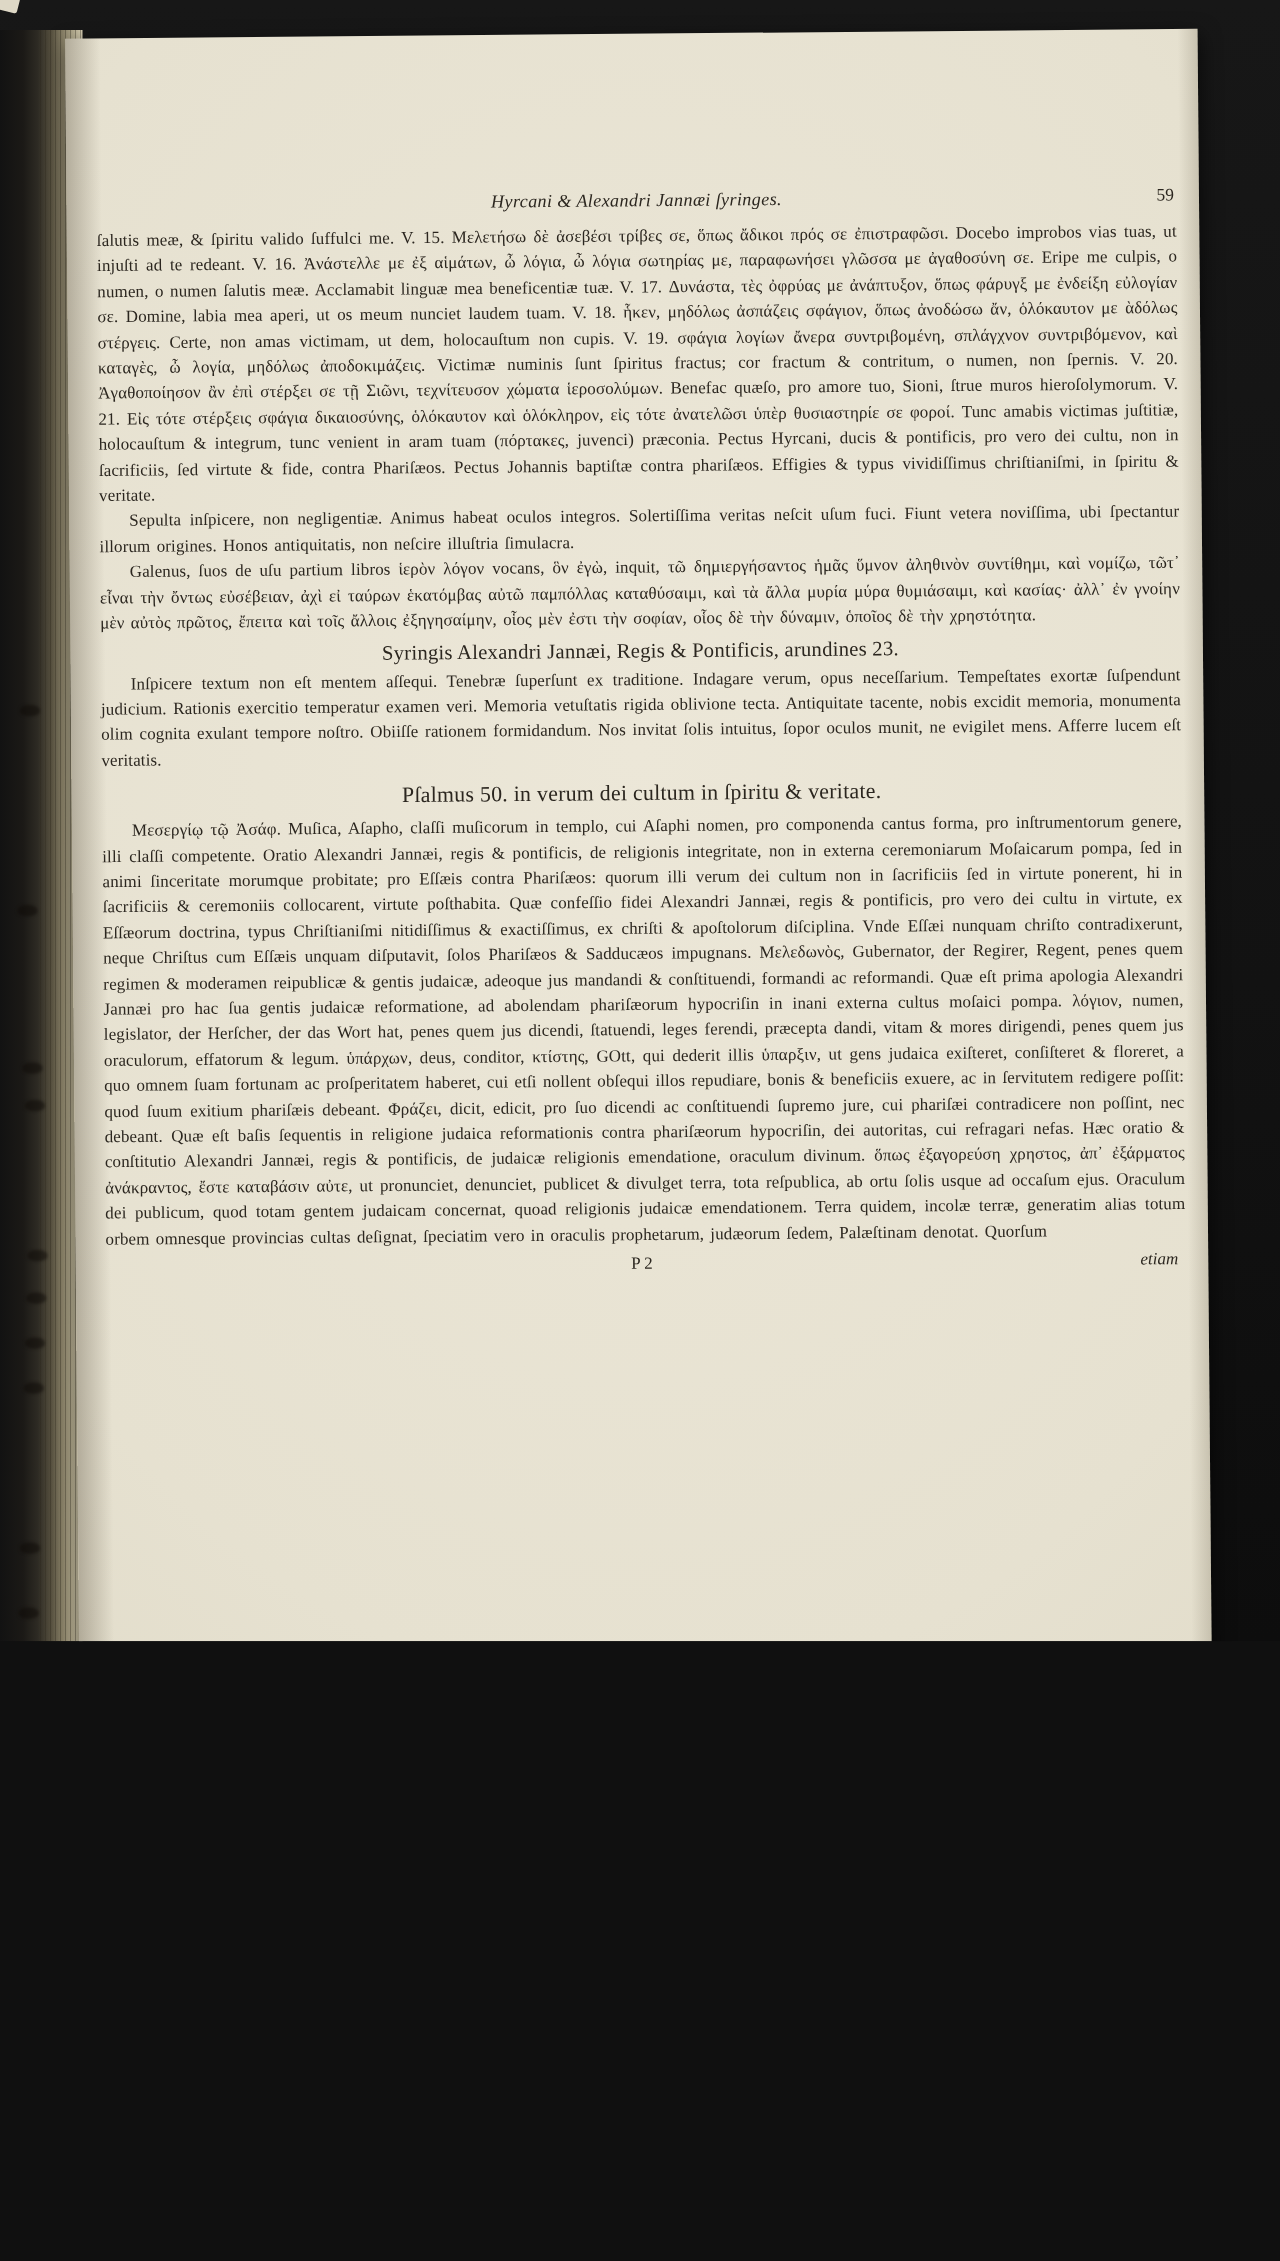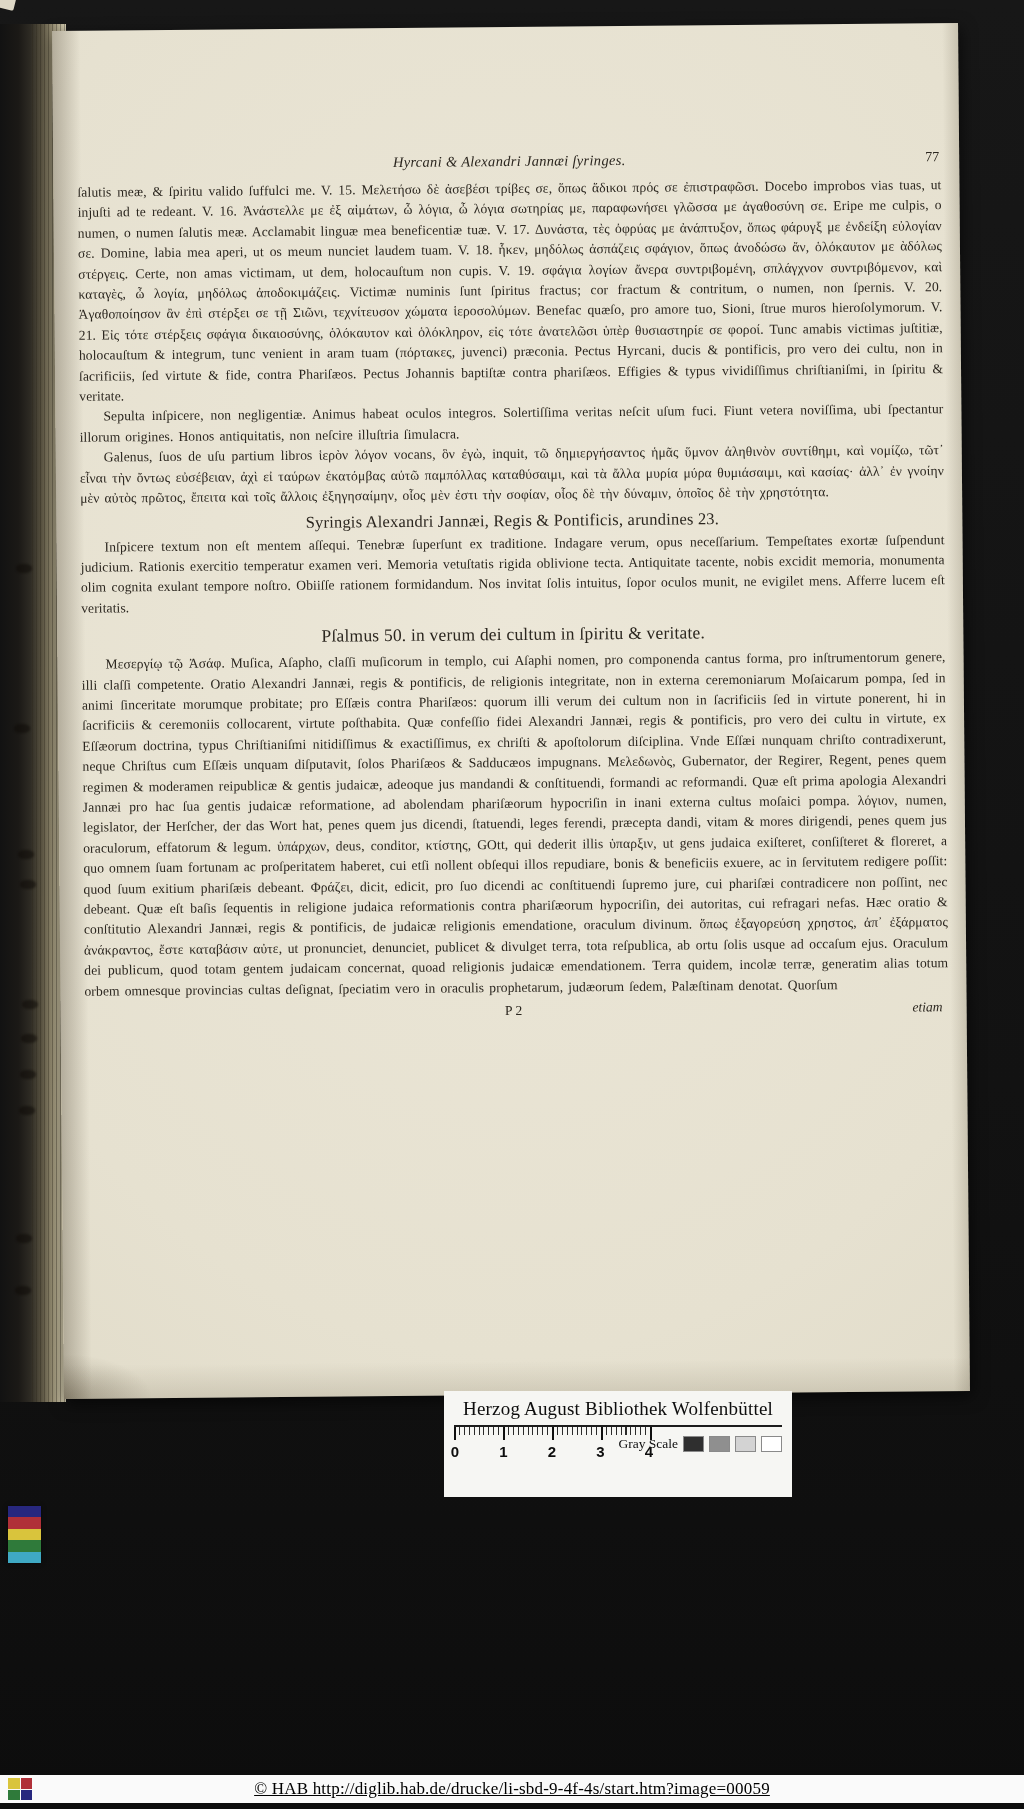--- a/index.html
+++ b/index.html
@@ -1,16 +1,16 @@
 <!DOCTYPE html>
 <html><head>
 <meta charset="utf-8">
 <style>
   html,body{margin:0;padding:0;background:#101010;}
-  .canvas{position:relative;width:1024px;height:1809px;overflow:hidden;
+  .canvas{position:relative;width:1024px;height:1313px;overflow:hidden;
     background:linear-gradient(180deg,#171717 0%,#121212 60%,#0d0d0d 100%);
     font-family:"Liberation Serif","DejaVu Serif",serif;}
 
   
   .book-edge{position:absolute;left:0;top:24px;width:66px;height:1378px;
     background:linear-gradient(90deg,#121212 0%,#1b1916 28%,#2e2b24 46%,#554f3e 62%,#877f66 76%,#b0a88c 88%,#cdc5a9 97%,#d7cfb4 100%);}
   .edge-lines{position:absolute;right:0;top:0;width:34px;height:100%;
     background:repeating-linear-gradient(90deg,rgba(45,40,28,.55) 0 1px,rgba(0,0,0,0) 1px 4px);opacity:.65;}
   .smudge{position:absolute;width:16px;height:9px;background:rgba(14,11,7,.55);
     border-radius:45%;filter:blur(1.3px);}
@@ -100,21 +100,21 @@
     <div class="smudge" style="left:16px;top:1210px;"></div>
     <div class="smudge" style="left:15px;top:1262px;"></div>
   </div>
 
   <div class="page">
     <div class="page-curl"></div>
     <div class="page-inner">
 
       <div class="running-head">
         <span class="rh-title">Hyrcani &amp; Alexandri Jannæi ſyringes.</span>
-        <span class="rh-num">77</span>
+        <span class="rh-num">59</span>
       </div>
 
       <p class="body-text no-indent">ſalutis meæ, &amp; ſpiritu valido ſuffulci me. V. 15. Μελετήσω δὲ ἀσεβέσι τρίβες σε, ὅπως ἄδικοι πρός σε ἐπιστραφῶσι. Docebo improbos vias tuas, ut injuſti ad te redeant. V. 16. Ἀνάστελλε με ἐξ αἱμάτων, ὦ λόγια, ὦ λόγια σωτηρίας με, παραφωνήσει γλῶσσα με ἀγαθοσύνη σε. Eripe me culpis, o numen, o numen ſalutis meæ. Acclamabit linguæ mea beneficentiæ tuæ. V. 17. Δυνάστα, τὲς ὀφρύας με ἀνάπτυξον, ὅπως φάρυγξ με ἐνδείξη εὐλογίαν σε. Domine, labia mea aperi, ut os meum nunciet laudem tuam. V. 18. ἧκεν, μηδόλως ἀσπάζεις σφάγιον, ὅπως ἀνοδώσω ἄν, ὁλόκαυτον με ὰδόλως στέργεις. Certe, non amas victimam, ut dem, holocauſtum non cupis. V. 19. σφάγια λογίων ἄνερα συντριβομένη, σπλάγχνον συντριβόμενον, καὶ καταγὲς, ὦ λογία, μηδόλως ἀποδοκιμάζεις. Victimæ numinis ſunt ſpiritus fractus; cor fractum &amp; contritum, o numen, non ſpernis. V. 20. Ἀγαθοποίησον ἂν ἐπὶ στέρξει σε τῇ Σιῶνι, τεχνίτευσον χώματα ἱεροσολύμων. Benefac quæſo, pro amore tuo, Sioni, ſtrue muros hieroſolymorum. V. 21. Εἰς τότε στέρξεις σφάγια δικαιοσύνης, ὁλόκαυτον καὶ ὁλόκληρον, εἰς τότε ἀνατελῶσι ὑπὲρ θυσιαστηρίε σε φοροί. Tunc amabis victimas juſtitiæ, holocauſtum &amp; integrum, tunc venient in aram tuam (πόρτακες, juvenci) præconia. Pectus Hyrcani, ducis &amp; pontificis, pro vero dei cultu, non in ſacrificiis, ſed virtute &amp; fide, contra Phariſæos. Pectus Johannis baptiſtæ contra phariſæos. Effigies &amp; typus vividiſſimus chriſtianiſmi, in ſpiritu &amp; veritate.</p>
       <p class="body-text">Sepulta inſpicere, non negligentiæ. Animus habeat oculos integros. Solertiſſima veritas neſcit uſum fuci. Fiunt vetera noviſſima, ubi ſpectantur illorum origines. Honos antiquitatis, non neſcire illuſtria ſimulacra.</p>
       <p class="body-text">Galenus, ſuos de uſu partium libros ἱερὸν λόγον vocans, ὃν ἐγὼ, inquit, τῶ δημιεργήσαντος ἡμᾶς ὕμνον ἀληθινὸν συντίθημι, καὶ νομίζω, τῶτ᾽ εἶναι τὴν ὄντως εὐσέβειαν, ἀχὶ εἰ ταύρων ἑκατόμβας αὐτῶ παμπόλλας καταθύσαιμι, καὶ τὰ ἄλλα μυρία μύρα θυμιάσαιμι, καὶ κασίας· ἀλλ᾽ ἐν γνοίην μὲν αὐτὸς πρῶτος, ἔπειτα καὶ τοῖς ἄλλοις ἐξηγησαίμην, οἷος μὲν ἐστι τὴν σοφίαν, οἷος δὲ τὴν δύναμιν, ὁποῖος δὲ τὴν χρηστότητα.</p>
 
       <div class="sec-heading">Syringis Alexandri Jannæi, Regis &amp; Pontificis, arundines 23.</div>
 
       <p class="body-text">Inſpicere textum non eſt mentem aſſequi. Tenebræ ſuperſunt ex traditione. Indagare verum, opus neceſſarium. Tempeſtates exortæ ſuſpendunt judicium. Rationis exercitio temperatur examen veri. Memoria vetuſtatis rigida oblivione tecta. Antiquitate tacente, nobis excidit memoria, monumenta olim cognita exulant tempore noſtro. Obiiſſe rationem formidandum. Nos invitat ſolis intuitus, ſopor oculos munit, ne evigilet mens. Afferre lucem eſt veritatis.</p>
 

